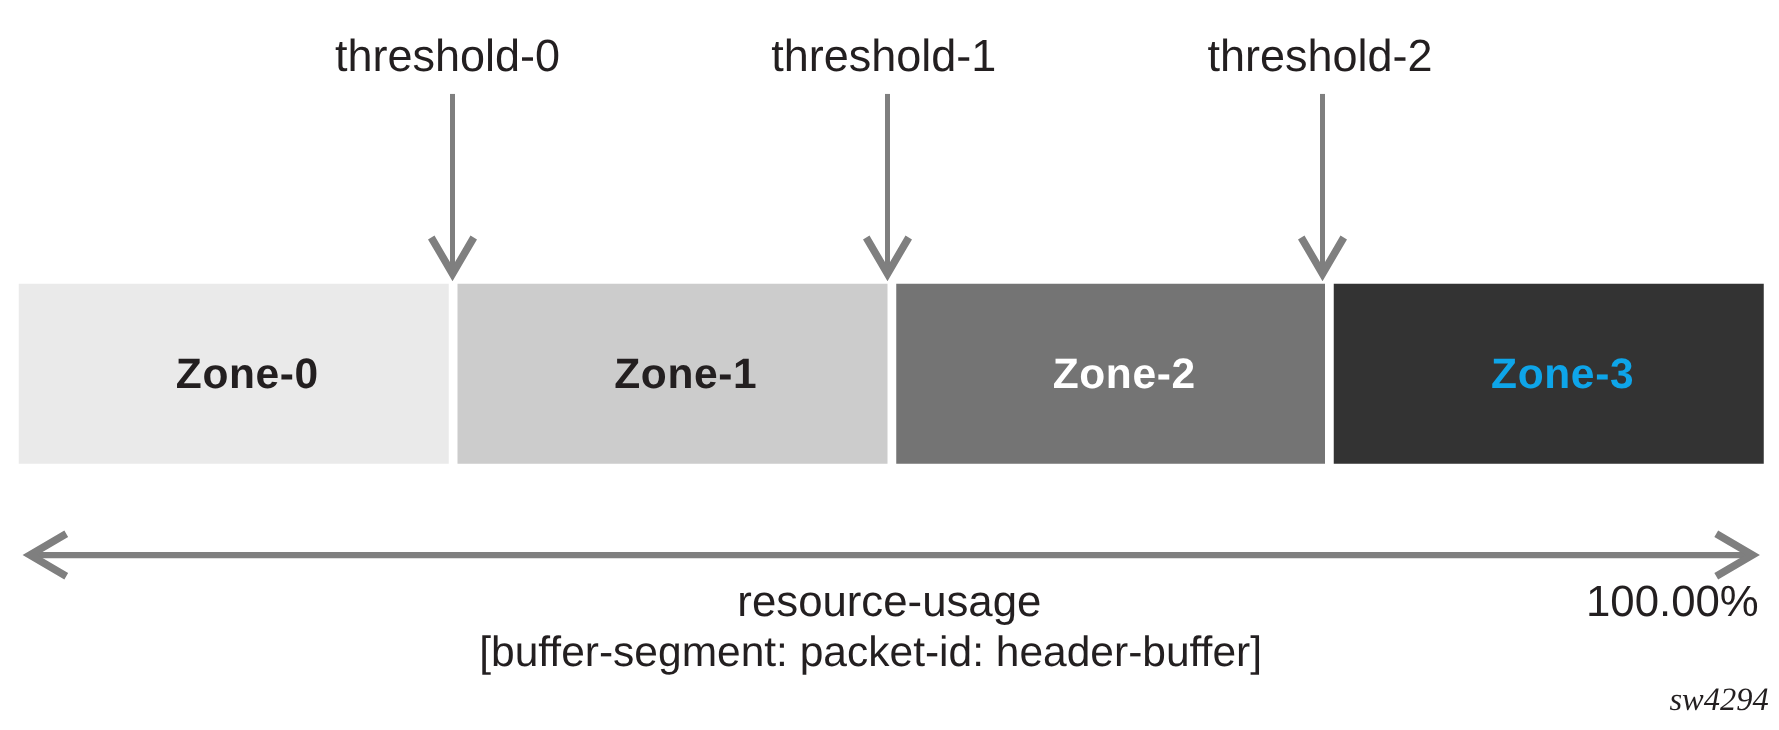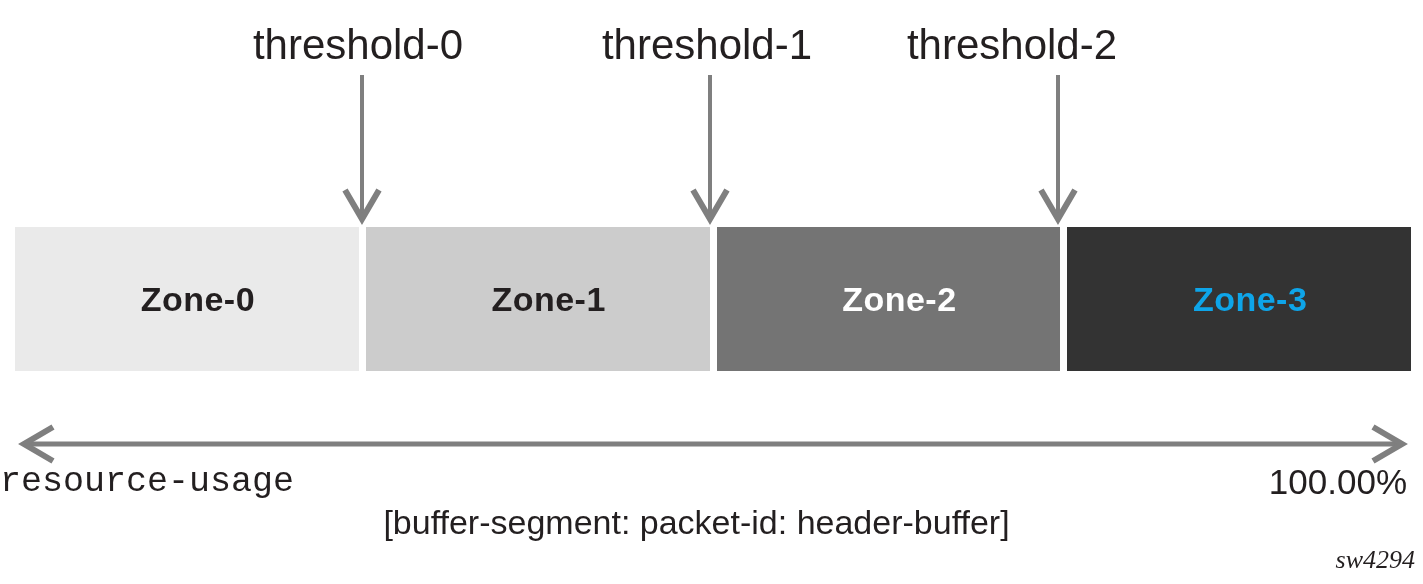--- a/index.html
+++ b/index.html
@@ -15,28 +15,28 @@
     font-family: "Liberation Sans", sans-serif;
     color: #231f20;
     overflow: hidden;
   }
 
   
   .threshold-label {
     position: absolute;
     top: 27px;
     transform: translateX(-50%);
-    font-size: 42px;
+    font-size: 36px;
     line-height: 36px;
     white-space: nowrap;
     color: #231f20;
   }
   .threshold-label.t0 { left: 358px; }
   .threshold-label.t1 { left: 707px; }
-  .threshold-label.t2 { left: 1012px; }
+  .threshold-label.t2 { left: 1056px; }
 
   
   .v-arrow {
     position: absolute;
     top: 75px;
     width: 44px;
     height: 150px;
   }
   .v-arrow.a0 { left: 340px; }
   .v-arrow.a1 { left: 688px; }
@@ -87,23 +87,23 @@
     right: 16px;
     top: 463px;
     font-size: 35px;
     line-height: 38px;
   }
   .axis-title {
     position: absolute;
     left: 0;
     top: 463px;
     width: 1423px;
+    text-align: center;
     font-size: 35px;
     line-height: 38px;
-    font-family: Liberation Mono, monospace;
   }
   .axis-subtitle {
     position: absolute;
     left: 0;
     top: 503px;
     width: 1393px;
     text-align: center;
     font-size: 34px;
     line-height: 38px;
   }

